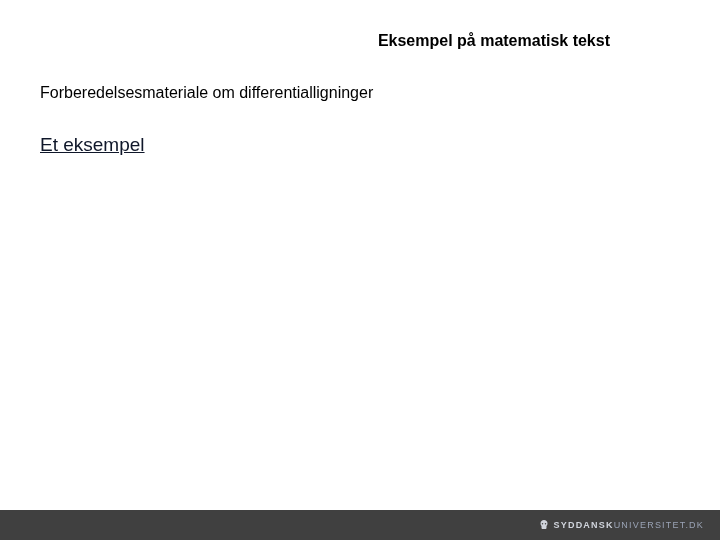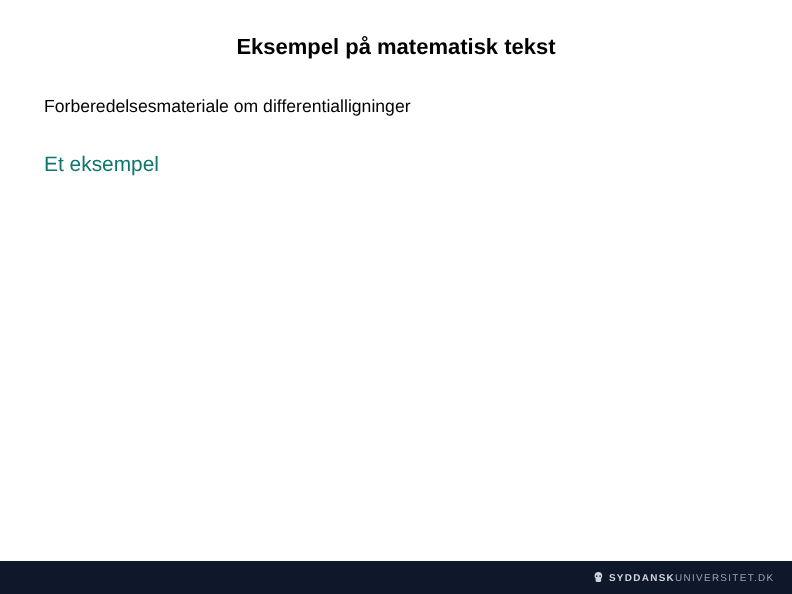--- a/index.html
+++ b/index.html
@@ -15,45 +15,46 @@
       position: relative;
       overflow: hidden;
     }
     .slide {
       width: 100%;
       height: 100%;
       position: relative;
       padding: 32px 40px 0 40px;
     }
     .title {
-      font-size: 20px;
+      font-size: 16px;
       font-weight: bold;
       color: #000000;
-      text-align: center;
+      text-align: right;
       margin-bottom: 34px;
       margin-left: 70px;
       margin-right: 70px;
     }
     .body-text {
       font-size: 16px;
       color: #000000;
       margin-bottom: 32px;
     }
     .link-text {
       font-size: 19px;
-      color: #0f766e;
+      color: #0f172a;
+      text-decoration: underline;
       display: inline-block;
     }
     .footer {
       position: absolute;
       bottom: 0;
       left: 0;
       width: 100%;
       height: 30px;
-      background: #0f172a;
+      background: #404040;
       display: flex;
       align-items: center;
       justify-content: flex-end;
       padding-right: 16px;
       padding-left: 12px;
     }
     .footer-logo {
       display: flex;
       align-items: center;
       gap: 4px;

